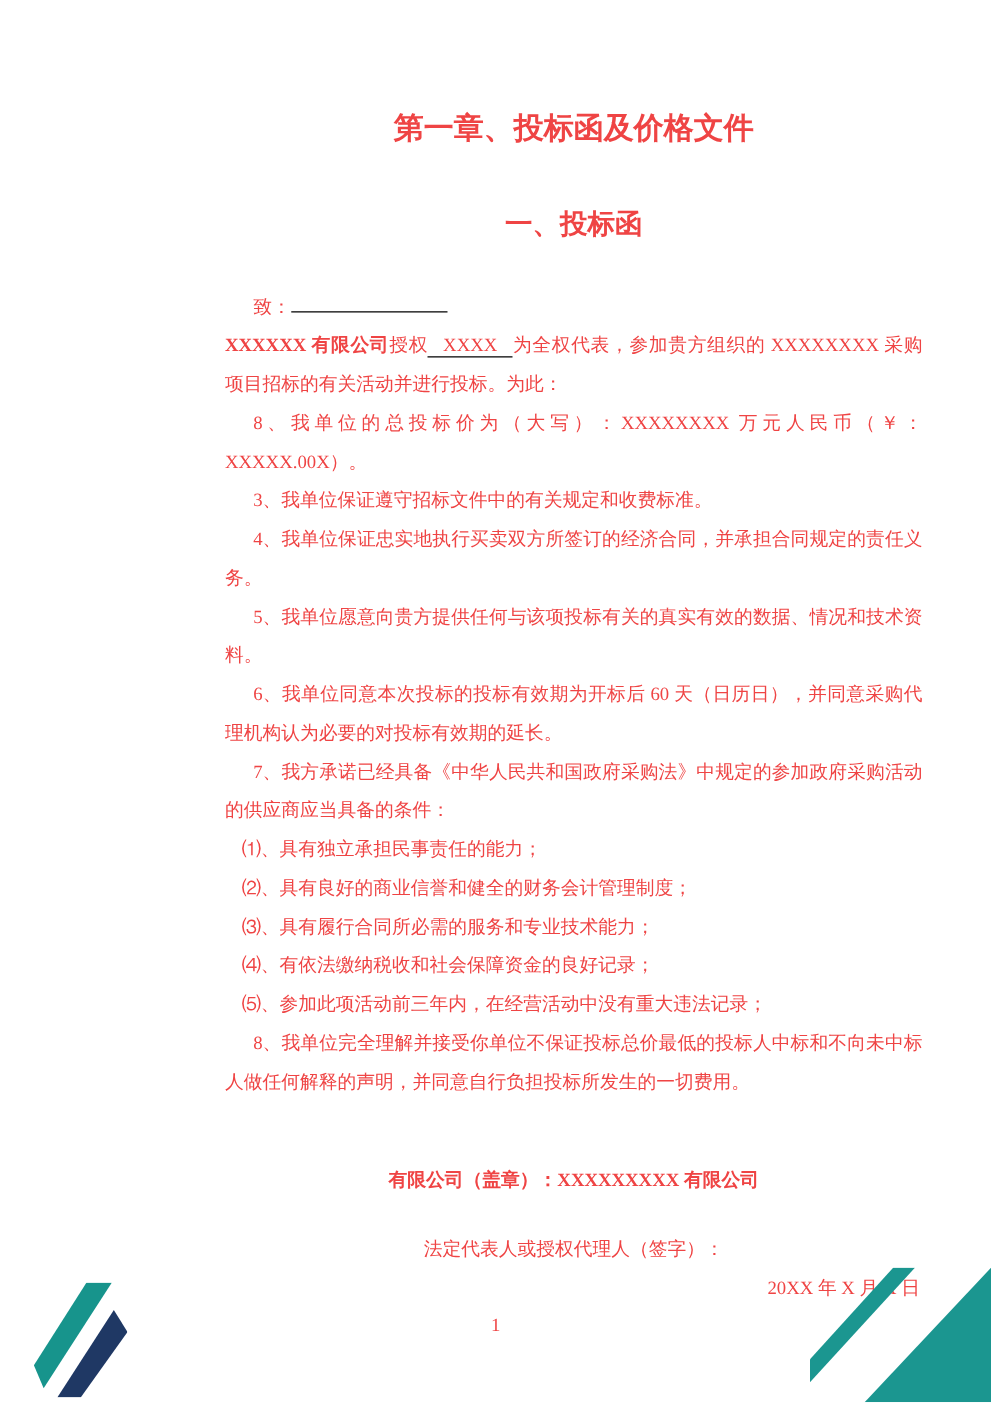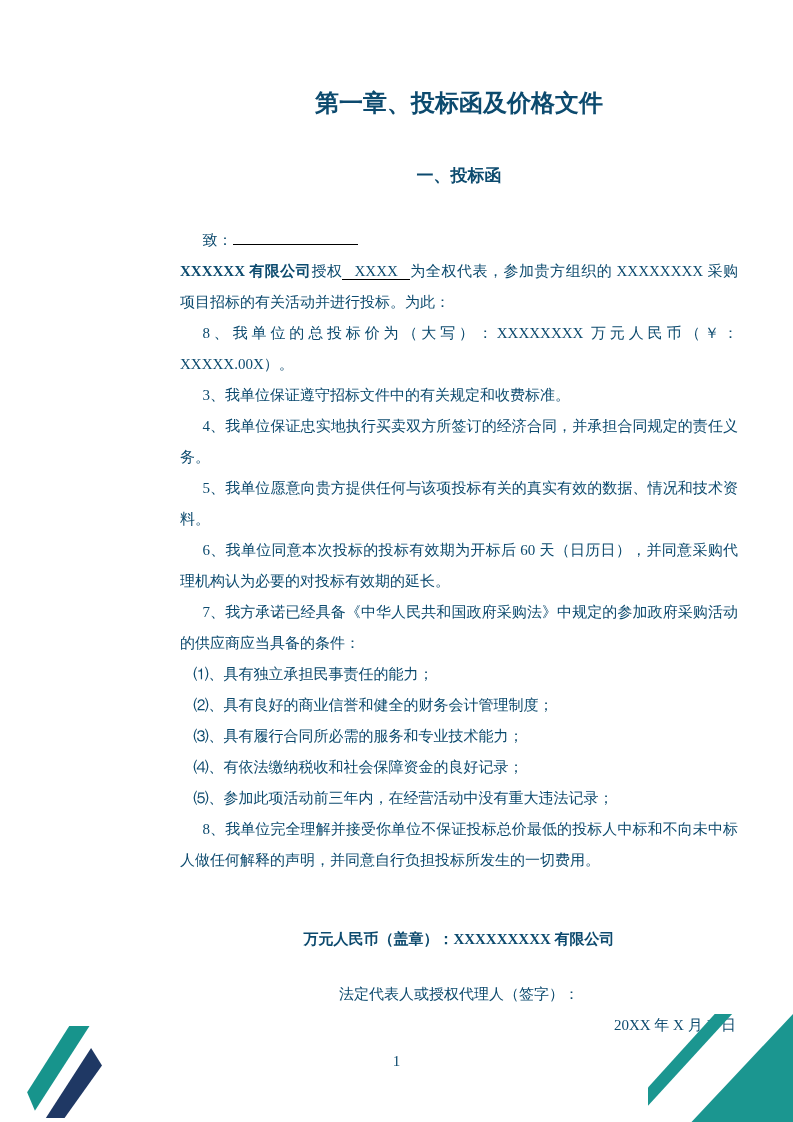--- a/index.html
+++ b/index.html
@@ -7,38 +7,38 @@
     padding: 0;
     background: #ffffff;
   }
   .page {
     position: relative;
     width: 793px;
     height: 1122px;
     background: #ffffff;
     overflow: hidden;
     font-family: "Liberation Serif", "DejaVu Serif", serif;
-    color: #0c4a6e;
+    color: #ef4444;
   }
   .content {
     position: absolute;
     top: 0;
     left: 180px;
     width: 558px;
   }
   h1.chapter-title {
     margin: 90px 0 0 0;
     font-size: 24px;
     font-weight: bold;
     text-align: center;
     line-height: 1.15;
   }
   h2.section-title {
     margin: 48px 0 40px 0;
-    font-size: 17px;
+    font-size: 22px;
     font-weight: bold;
     text-align: center;
     line-height: 1.15;
   }
   p {
     margin: 0;
     font-size: 15px;
     line-height: 31px;
     text-align: justify;
   }
@@ -152,21 +152,21 @@
     <p class="indent-2">7、我方承诺已经具备《中华人民共和国政府采购法》中规定的参加政府采购活动的供应商应当具备的条件：</p>
 
     <p class="indent-1">⑴、具有独立承担民事责任的能力；</p>
     <p class="indent-1">⑵、具有良好的商业信誉和健全的财务会计管理制度；</p>
     <p class="indent-1">⑶、具有履行合同所必需的服务和专业技术能力；</p>
     <p class="indent-1">⑷、有依法缴纳税收和社会保障资金的良好记录；</p>
     <p class="indent-1">⑸、参加此项活动前三年内，在经营活动中没有重大违法记录；</p>
 
     <p class="indent-2">8、我单位完全理解并接受你单位不保证投标总价最低的投标人中标和不向未中标人做任何解释的声明，并同意自行负担投标所发生的一切费用。</p>
 
-    <p class="sig-unit"><span>万元人民币（盖章）：</span><span>XXXXXXXXX 有限公司</span></p>
+    <p class="sig-unit"><span>有限公司（盖章）：</span><span>XXXXXXXXX 有限公司</span></p>
 
     <p class="sig-rep">法定代表人或授权代理人（签字）：</p>
 
     <p class="sig-date">20XX 年 X 月 X 日</p>
 
   </div>
 
   <div class="page-number">1</div>
 
   <div class="corner-bl">

